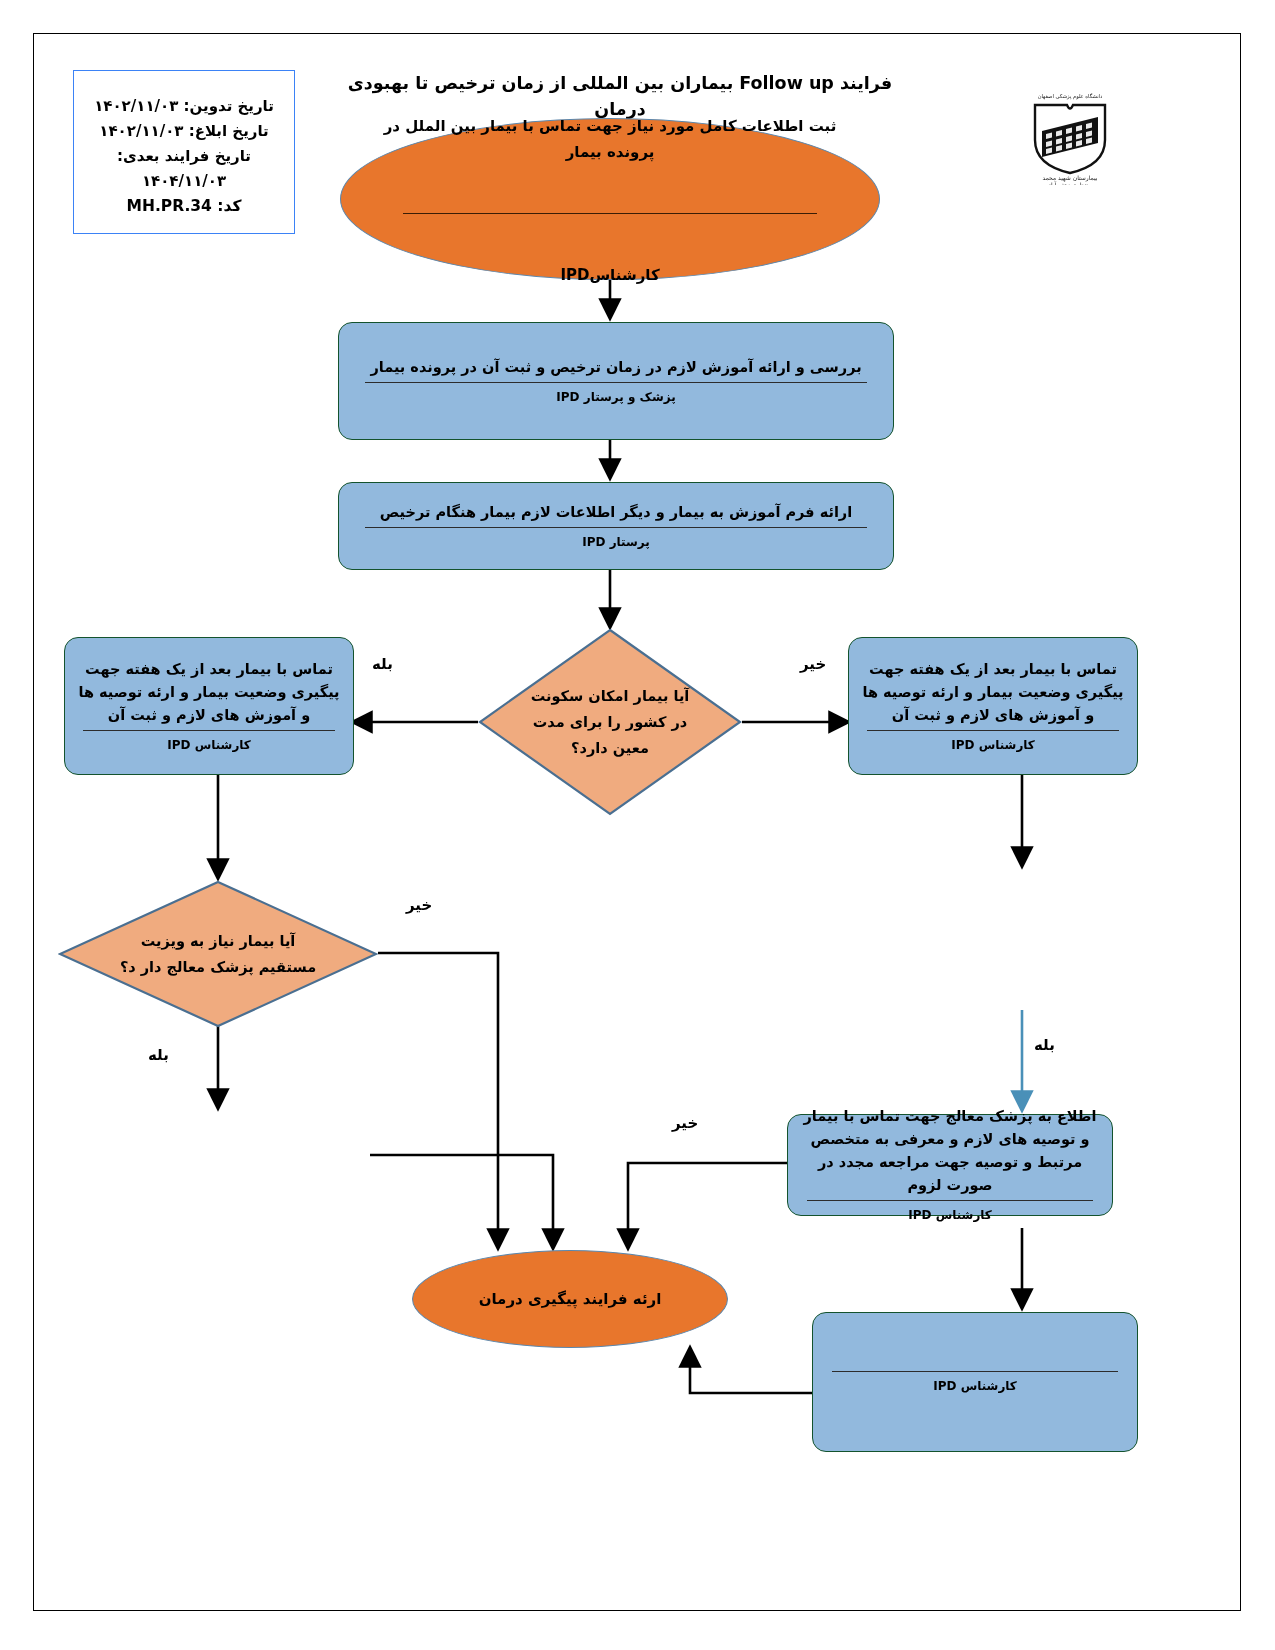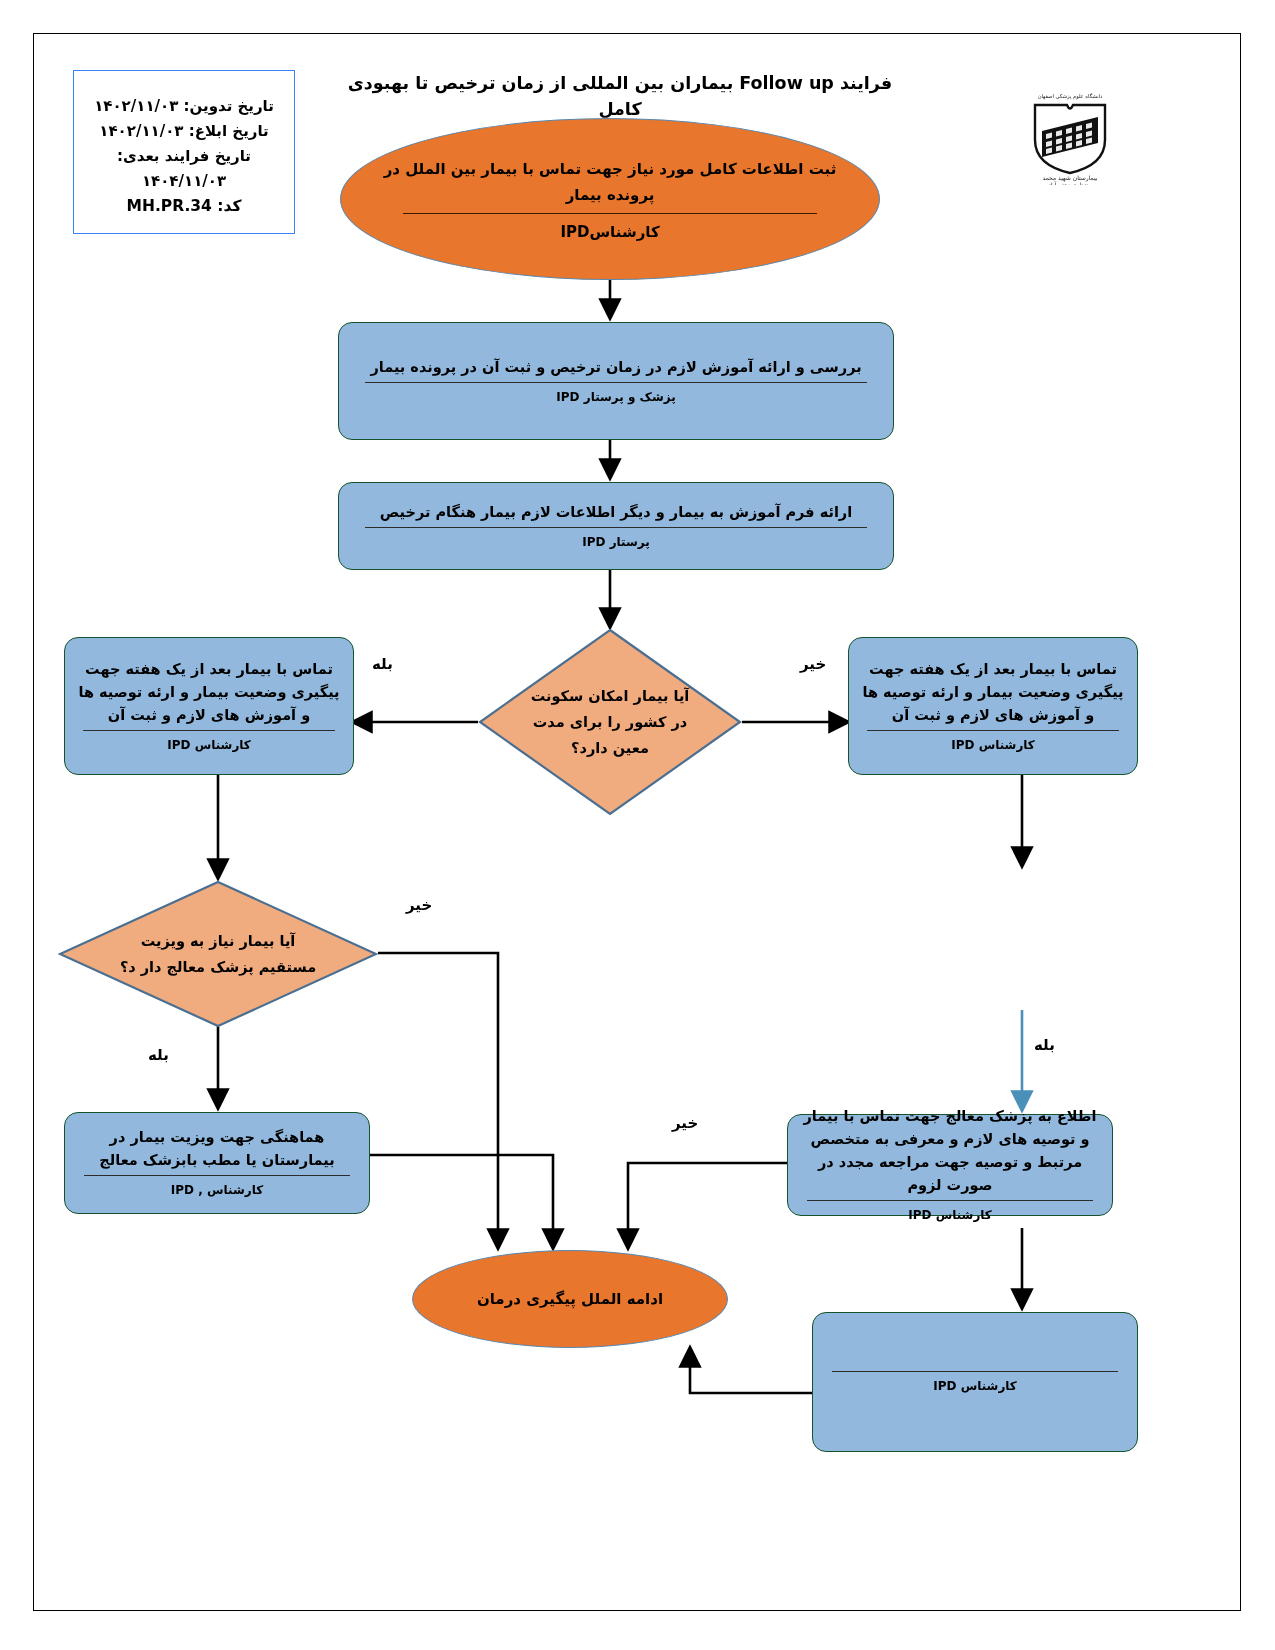--- a/index.html
+++ b/index.html
@@ -101,21 +101,21 @@
   <div class="page-border"></div>
 
   <div class="meta-box">
     <div class="meta-line">تاریخ تدوین: ۱۴۰۲/۱۱/۰۳</div>
     <div class="meta-line">تاریخ ابلاغ: ۱۴۰۲/۱۱/۰۳</div>
     <div class="meta-line">تاریخ فرایند بعدی:</div>
     <div class="meta-line">۱۴۰۴/۱۱/۰۳</div>
     <div class="meta-line code">کد:  MH.PR.34</div>
   </div>
 
-  <div class="doc-title">فرایند Follow up بیماران بین المللی از زمان ترخیص تا بهبودی کامل</div>
+  <div class="doc-title">فرایند Follow up بیماران بین المللی از زمان ترخیص تا بهبودی درمان</div>
 
   <div class="logo">
     <svg width="130" height="100" viewBox="0 0 130 100">
       <text x="65" y="13" font-size="5.2" text-anchor="middle" fill="#222" font-family="'DejaVu Sans',sans-serif">دانشگاه علوم پزشکی اصفهان</text>
       <path d="M30 20 L30 55 Q30 80 65 88 Q100 80 100 55 L100 20 L68 20 Q65 27 62 20 Z" fill="none" stroke="#111" stroke-width="2.4"></path>
       <g transform="translate(65,52) skewY(-14)">
         <rect x="-28" y="-13" width="56" height="26" fill="#111"></rect>
         <g fill="#e9e9e9">
           <rect x="-24" y="-9" width="6" height="5"></rect>
             <rect x="-14" y="-9" width="6" height="5"></rect>
@@ -175,21 +175,21 @@
       <line x1="1022" y1="1228" x2="1022" y2="1308" marker-end="url(#ah)"></line>
 
       <path d="M812 1393 L690 1393 L690 1348" marker-end="url(#ah)"></path>
     </g>
     <g stroke="#4a90b8" stroke-width="2.6" fill="none">
 
       <line x1="1022" y1="1010" x2="1022" y2="1110" marker-end="url(#ahb)"></line>
     </g>
   </svg>
 
-  <div class="node ellipse" style="left:340px;top:118px;width:540px;height:162px;">
+  <div class="node ellipse" style="left:340px;top:118px;width:540px;height:162px;gap:43px;">
     <div class="txt">ثبت اطلاعات کامل مورد نیاز جهت تماس با بیمار بین الملل در پرونده بیمار</div>
     <div class="sep"></div>
     <div class="role">کارشناسIPD</div>
   </div>
 
   <div class="node proc" style="left:338px;top:322px;width:556px;height:118px;">
     <div class="txt">بررسی و ارائه آموزش لازم در زمان ترخیص و ثبت آن در پرونده بیمار</div>
     <div class="sep"></div>
     <div class="role">پزشک و پرستار IPD</div>
   </div>
@@ -224,39 +224,34 @@
   <div class="diamond-wrap" style="left:58px;top:880px;width:320px;height:148px;">
     <svg width="320" height="148">
         <polygon points="160,2 318,74 160,146 2,74" fill="#f0ab7f" stroke="#4a6f91" stroke-width="2.2"></polygon>
       </svg>
     <div class="diamond-label">
       <span>آیا بیمار نیاز به ویزیت مستقیم پزشک معالج دار د؟</span>
     </div>
   </div>
 
 
-  <div class="node proc" style="left:64px;top:1112px;width:306px;height:102px;">
-    <div class="txt">هماهنگی جهت ویزیت بیمار در بیمارستان یا مطب  بابزشک معالج</div>
-    <div class="sep"></div>
-    <div class="role">کارشناس , IPD</div>
-  </div>
 
   <div class="node proc" style="left:787px;top:1114px;width:326px;height:102px;">
     <div class="txt">اطلاع به پزشک معالج جهت تماس با بیمار و توصیه های لازم و معرفی به متخصص مرتبط و توصیه جهت مراجعه مجدد در صورت لزوم</div>
     <div class="sep"></div>
     <div class="role">کارشناس IPD</div>
   </div>
 
   <div class="node proc" style="left:812px;top:1312px;width:326px;height:140px;">
     <div class="sep"></div>
     <div class="role">کارشناس IPD</div>
   </div>
 
   <div class="node ellipse" style="left:412px;top:1250px;width:316px;height:98px;padding:0 30px;">
-    <div class="txt">ادامه الملل پیگیری درمان</div>
+    <div class="txt">ارئه فرایند پیگیری درمان</div>
   </div>
 
   <div class="elabel" style="left:372px;top:655px;">بله</div>
   <div class="elabel" style="left:800px;top:655px;">خیر</div>
   <div class="elabel" style="left:406px;top:896px;">خیر</div>
   <div class="elabel" style="left:148px;top:1046px;">بله</div>
   <div class="elabel" style="left:1034px;top:1036px;">بله</div>
   <div class="elabel" style="left:672px;top:1114px;">خیر</div>
 
 </div>

